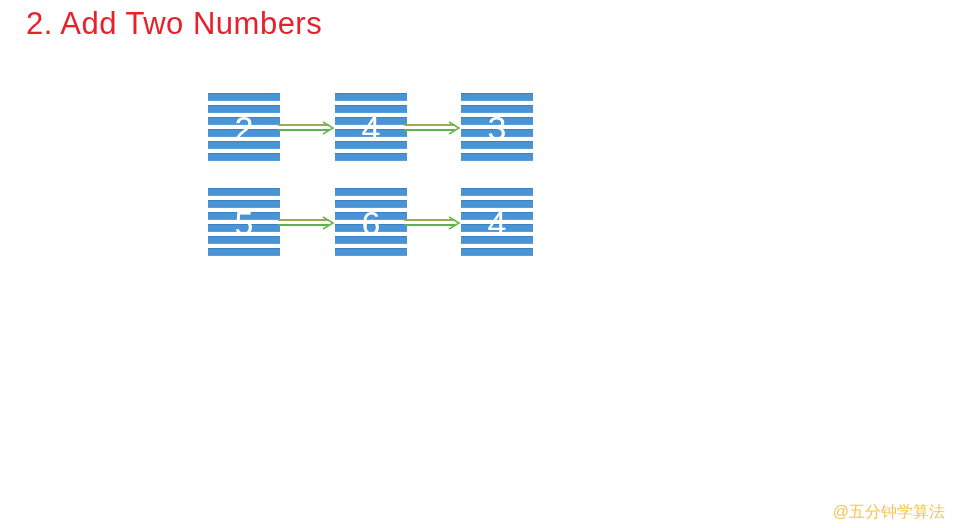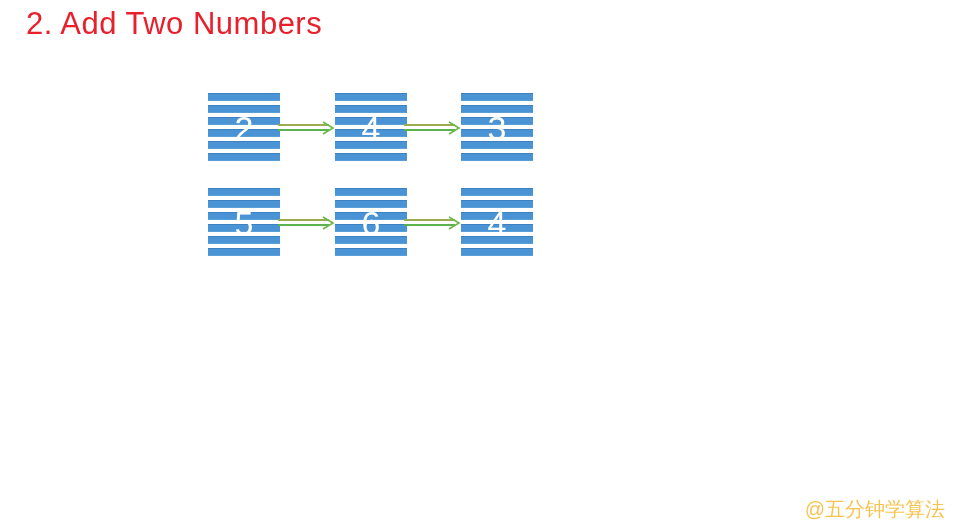--- a/index.html
+++ b/index.html
@@ -53,21 +53,21 @@
     height: 16px;
   }
   .arrow svg { display: block; }
   .arrow-line-top    { stroke: var(--c-arrow_top, #9cab50); stroke-width: 2; }
   .arrow-line-bottom { stroke: var(--c-arrow_bottom, #5bb34f); stroke-width: 2; }
   .arrow-head        { stroke: var(--c-arrow_head, #6db54c); stroke-width: 1.6; fill: none; }
   .watermark {
     position: absolute;
     right: 8px;
     bottom: 5px;
-    font-size: 20px;
+    font-size: 16px;
     color: var(--c-watermark, #f6bf40);
     opacity: 0.92;
     margin-left: 32px;
   }
 </style>
 </head>
 <body>
 
 <div class="title">2. Add Two Numbers</div>
 

